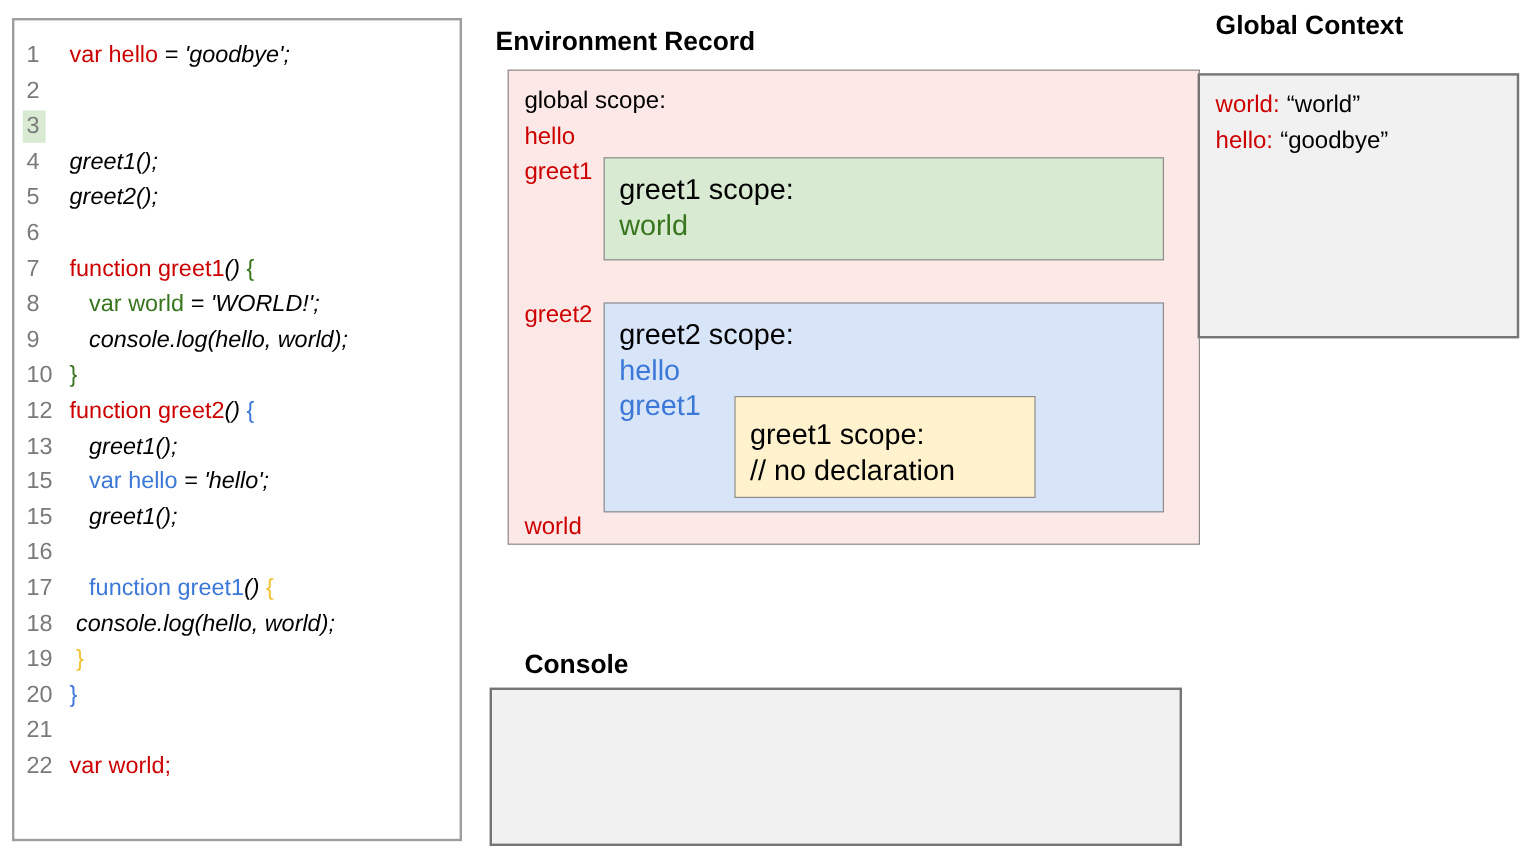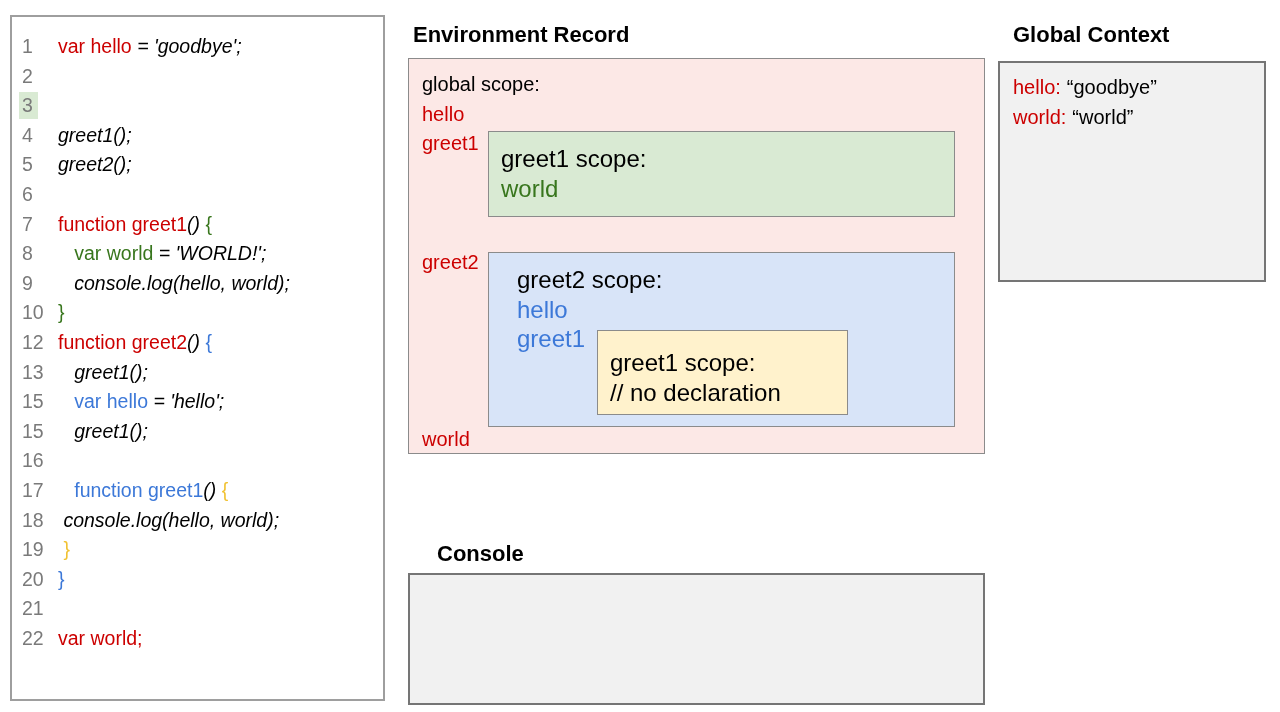--- a/index.html
+++ b/index.html
@@ -18,21 +18,21 @@
     position: absolute;
     margin: 0;
     font-size: 22px;
     font-weight: bold;
     color: #000;
     line-height: 1.2;
     white-space: nowrap;
   }
   #env-title     { left: 413px; top: 22px; text-align: center; }
   #console-title { left: 418px; top: 541px; margin-left: 19px; }
-  #gc-title      { left: 1013px; top: 22px; }
+  #gc-title      { left: 1013px; top: 8px; }
 
   
   .code-panel {
     position: absolute;
     left: 10px; top: 15px;
     width: 375px; height: 686px;
     background: #ffffff;
     border: 2px solid #9e9e9e;
     padding: 15px 0 0 10px;
     overflow: hidden;
@@ -57,21 +57,21 @@
   .code-text { color: #000; }
   .seg-black  { color: #000; font-style: italic; }
   .seg-red    { color: var(--red, #cc0000); }
   .seg-green  { color: var(--green, #38761d); }
   .seg-blue   { color: var(--blue, #3c78d8); }
   .seg-yellow { color: var(--yellow, #f1c232); }
 
   
   .pink-box {
     position: absolute;
-    left: 408px; top: 58px;
+    left: 423px; top: 58px;
     width: 577px; height: 396px;
     background: var(--pink-bg, #fce8e6);
     border: 1.5px solid #8b8b8b;
   }
   .scope-label {
     position: absolute;
     left: 13px;
     font-size: 20px;
     line-height: 1.2;
     white-space: nowrap;
@@ -93,21 +93,21 @@
   .green-box {
     left: 79px; top: 72px;
     width: 467px; height: 86px;
     background: var(--green-bg, #d9ead3);
     padding: 12px 0 0 12px;
   }
   .blue-box {
     left: 79px; top: 193px;
     width: 467px; height: 175px;
     background: var(--blue-bg, #d8e4f8);
-    padding: 12px 0 0 28px;
+    padding: 12px 0 0 12px;
   }
   .yellow-box {
     left: 108px; top: 77px;
     width: 251px; height: 85px;
     background: var(--yellow-bg, #fff2cc);
     padding: 17px 0 0 12px;
   }
   .scope-line-black { color: #000; }
   .scope-line-green { color: var(--green, #38761d); }
   .scope-line-blue  { color: var(--blue, #3c78d8); }
@@ -191,17 +191,17 @@
         <div class="scope-line-black">// no declaration</div>
       </div>
     </div>
   </div>
 
   <h2 class="hdr" id="console-title">Console</h2>
   <div class="console-box"></div>
 
   <h2 class="hdr" id="gc-title">Global Context</h2>
   <div class="gc-box" id="gc-entries">
+      <div class="gc-row"><span class="gc-name">world:</span><span class="gc-val">“world”</span></div>
       <div class="gc-row"><span class="gc-name">hello:</span><span class="gc-val">“goodbye”</span></div>
-      <div class="gc-row"><span class="gc-name">world:</span><span class="gc-val">“world”</span></div>
     </div>
 
 </div>
 
 </body></html>

